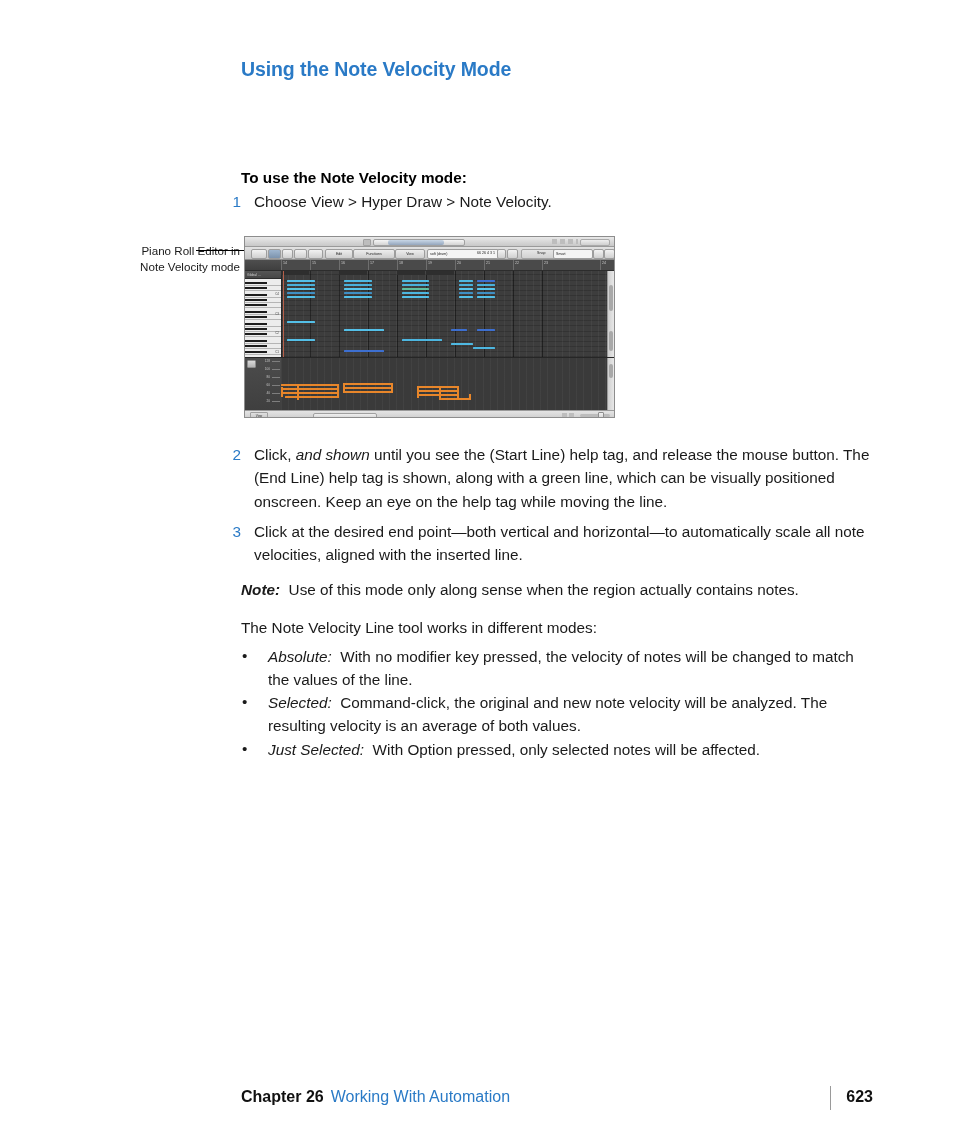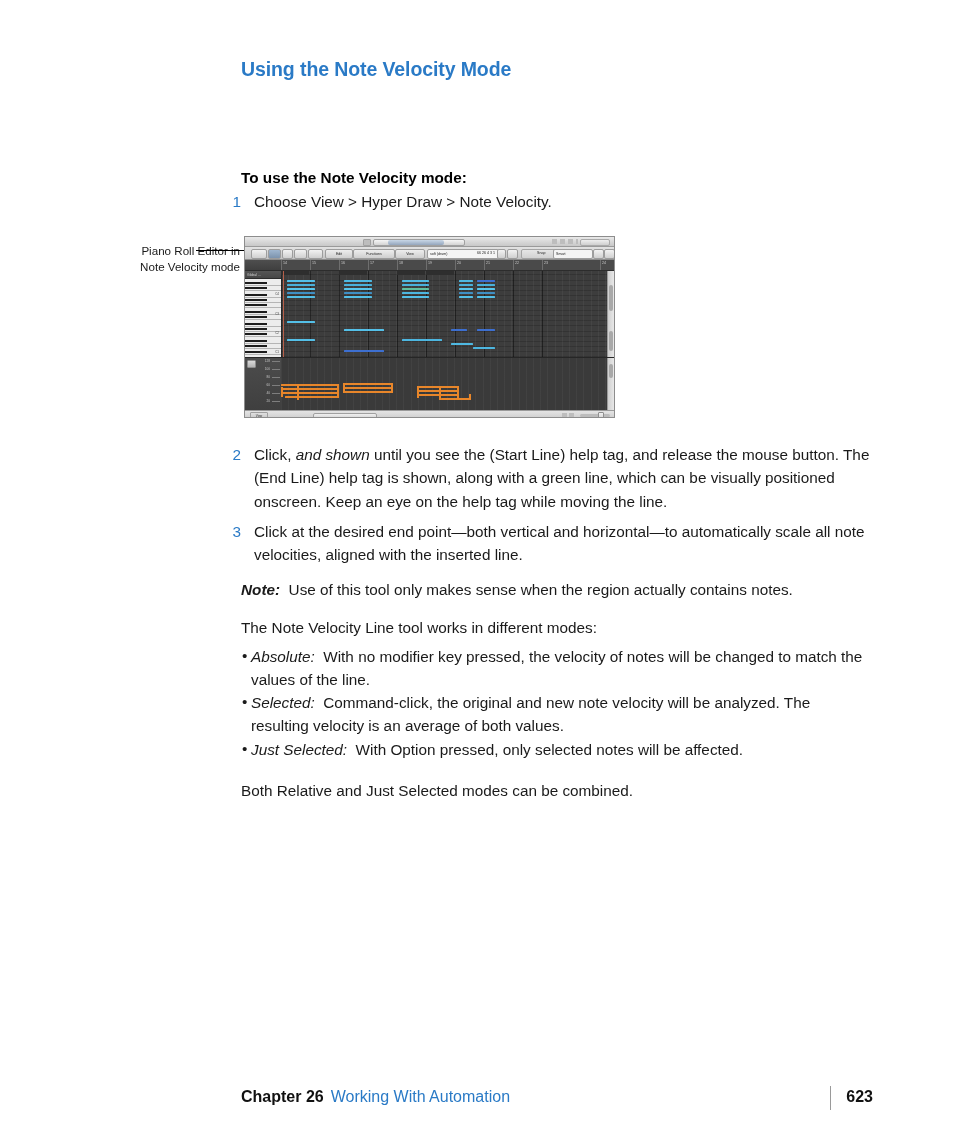--- a/index.html
+++ b/index.html
@@ -61,21 +61,21 @@
 
   .bullet{
     position:absolute;
     left:241px;
     font-size:15.3px;
     line-height:23.4px;
     color:#1a1a1a;
     width:625px;
   }
   .bullet .dot{position:absolute;left:1px;top:-1px;}
-  .bullet .btxt{display:block;margin-left:10px;}
+  .bullet .btxt{display:block;margin-left:27px;}
 
   i.it{font-style:italic;}
   b.bd{font-weight:bold;}
 
   
   .caption{
     position:absolute;
     left:118px;top:243px;
     width:122px;
     text-align:right;
@@ -486,41 +486,40 @@
     <span class="num">2</span>
     <span class="txt"><span>Click, </span><i class="it">and shown</i><span> until you see the (Start Line) help tag, and release the mouse button. The (End Line) help tag is shown, along with a green line, which can be visually positioned onscreen. Keep an eye on the help tag while moving the line.</span></span>
   </div>
 
   <div class="step" style="left:227px;top:520px;width:660px;">
     <span class="num">3</span>
     <span class="txt">Click at the desired end point—both vertical and horizontal—to automatically scale all note velocities, aligned with the inserted line.</span>
   </div>
 
   <div class="para" style="top:578px;">
-    <b class="bd"><i class="it">Note:</i></b>&nbsp; <span>Use of this tool only makes sense when the region actually contains notes.</span>
+    <b class="bd"><i class="it">Note:</i></b>&nbsp; <span>Use of this mode only along sense when the region actually contains notes.</span>
   </div>
 
   <div class="para" style="top:616px;">The Note Velocity Line tool works in different modes:</div>
 
   <div class="bullet" style="top:645px;">
     <span class="dot">•</span>
     <span class="btxt"><i class="it">Absolute:</i>&nbsp; <span>With no modifier key pressed, the velocity of notes will be changed to match the values of the line.</span></span>
   </div>
 
   <div class="bullet" style="top:691px;">
     <span class="dot">•</span>
     <span class="btxt"><i class="it">Selected:</i>&nbsp; <span>Command-click, the original and new note velocity will be analyzed. The resulting velocity is an average of both values.</span></span>
   </div>
 
   <div class="bullet" style="top:738px;">
     <span class="dot">•</span>
     <span class="btxt"><i class="it">Just Selected:</i>&nbsp; <span>With Option pressed, only selected notes will be affected.</span></span>
   </div>
 
-  <div class="para" style="top:779px;">Both Relative and Just Selected modes can be combined.</div>
 
   <div class="footer">
     <span class="chap">Chapter 26</span><span class="chapname">Working With Automation</span>
     <span class="footer-rule"></span>
     <span class="pageno">623</span>
   </div>
 
 </div>
 
 </body></html>

